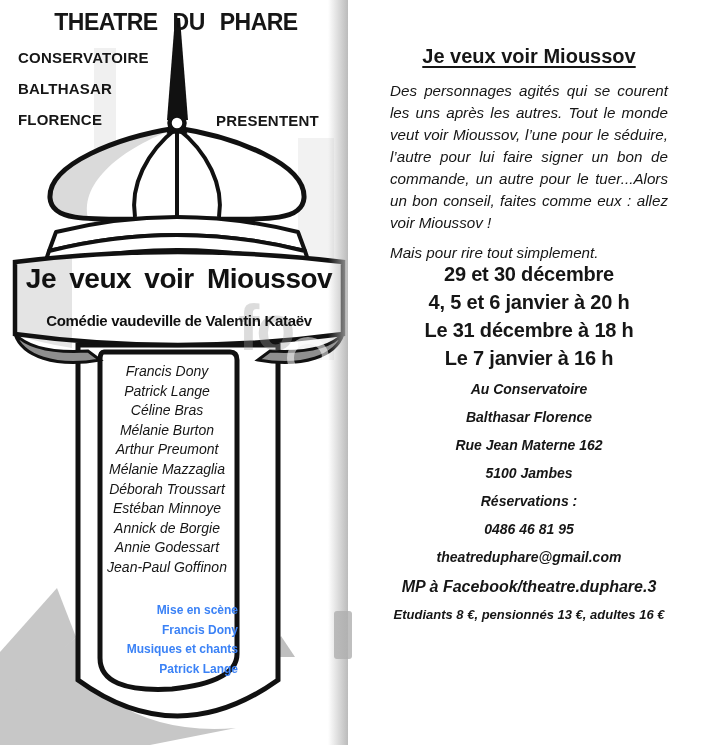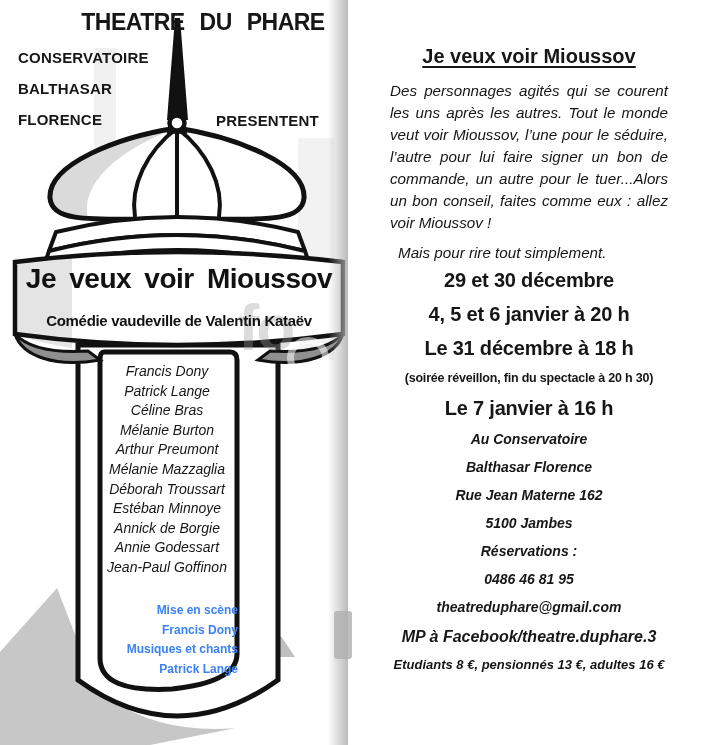--- a/index.html
+++ b/index.html
@@ -14,21 +14,21 @@
   .left-panel{position:absolute;left:0;top:0;width:352px;height:745px;}
   .left-panel .scan-edge{
     position:absolute;right:4px;top:0;width:20px;height:745px;
     background:linear-gradient(to right, rgba(190,190,190,0), rgba(175,175,175,0.85));
     pointer-events:none;
   }
   .lighthouse-svg{position:absolute;left:0;top:0;}
 
   .lp-header-title{
     position:absolute;left:0;top:9px;width:352px;text-align:center;
-    font-size:23px;font-weight:bold;letter-spacing:-0.5px;word-spacing:9px;color:#161616;padding-left:27px;
+    font-size:23px;font-weight:bold;letter-spacing:-0.5px;word-spacing:9px;color:#161616;
   }
   .lp-presenters{position:absolute;left:18px;top:50px;font-size:15px;font-weight:bold;color:#161616;}
   .lp-presenters .presenter-line{margin:0 0 16px 0;line-height:15px;letter-spacing:0.2px;}
   .lp-presentent{position:absolute;left:216px;top:112px;font-size:15px;font-weight:bold;letter-spacing:0.2px;color:#161616;}
 
   .banner-title{
     position:absolute;left:15px;top:263px;width:328px;text-align:center;
     font-size:28px;font-weight:bold;letter-spacing:-0.5px;word-spacing:6px;color:#111;
   }
   .banner-subtitle{
@@ -56,23 +56,23 @@
 
   
   .right-panel{position:absolute;left:390px;top:44px;width:278px;color:#161616;}
   .rp-title{
     text-align:center;font-size:20px;font-weight:bold;margin:0 0 12px 0;line-height:24px;
     text-decoration:underline;text-decoration-thickness:2px;text-underline-offset:3px;
   }
   .rp-synopsis{
     font-style:italic;font-size:15.2px;line-height:22px;text-align:justify;margin:0 0 8px 0;
   }
-  .rp-tagline{font-style:italic;font-size:15.2px;line-height:22px;margin:8px;}
+  .rp-tagline{font-style:italic;font-size:15.2px;line-height:22px;margin:0;}
   .rp-dates{text-align:center;font-weight:bold;margin-top:-6px;}
-  .rp-dates .date-line{margin:11px 0;}
+  .rp-dates .date-line{margin:5px 0;}
   .rp-dates .date-large{font-size:20px;line-height:23px;letter-spacing:-0.2px;}
   .rp-dates .date-small{font-size:12.5px;line-height:15px;letter-spacing:-0.2px;white-space:nowrap;}
   .rp-contact{text-align:center;font-weight:bold;font-style:italic;font-size:14px;}
   .rp-contact .contact-line{margin:11px 0;line-height:17px;}
   .rp-facebook{text-align:center;font-weight:bold;font-style:italic;font-size:16px;line-height:19px;margin:11px 0;}
   .rp-prices{text-align:center;font-weight:bold;font-style:italic;font-size:13px;line-height:16px;margin:11px 0 0 0;white-space:nowrap;}
 </style>
 </head>
 <body>
 
@@ -196,21 +196,20 @@
   <p class="rp-tagline">Mais pour rire tout simplement.</p>
 
   <div class="rp-dates">
 
       <div class="date-line date-large">29 et 30 décembre</div>
 
       <div class="date-line date-large">4, 5 et 6 janvier à 20 h</div>
 
       <div class="date-line date-large">Le 31 décembre à 18 h</div>
 
-      <div class="date-line date-small">(soirée réveillon, fin du spectacle à 20 h 30)</div>
 
       <div class="date-line date-large">Le 7 janvier à 16 h</div>
     </div>
 
   <div class="rp-contact">
     <div>
 
         <div class="contact-line">Au Conservatoire</div>
 
         <div class="contact-line">Balthasar Florence</div>

